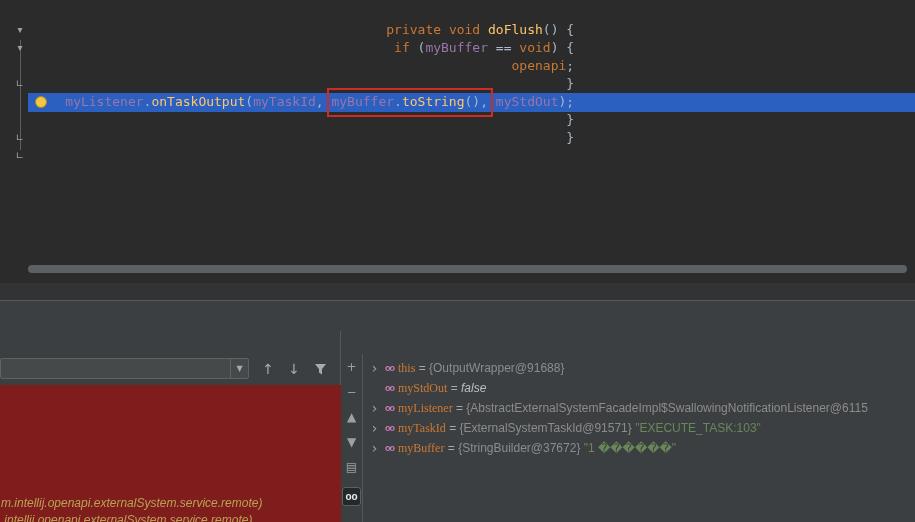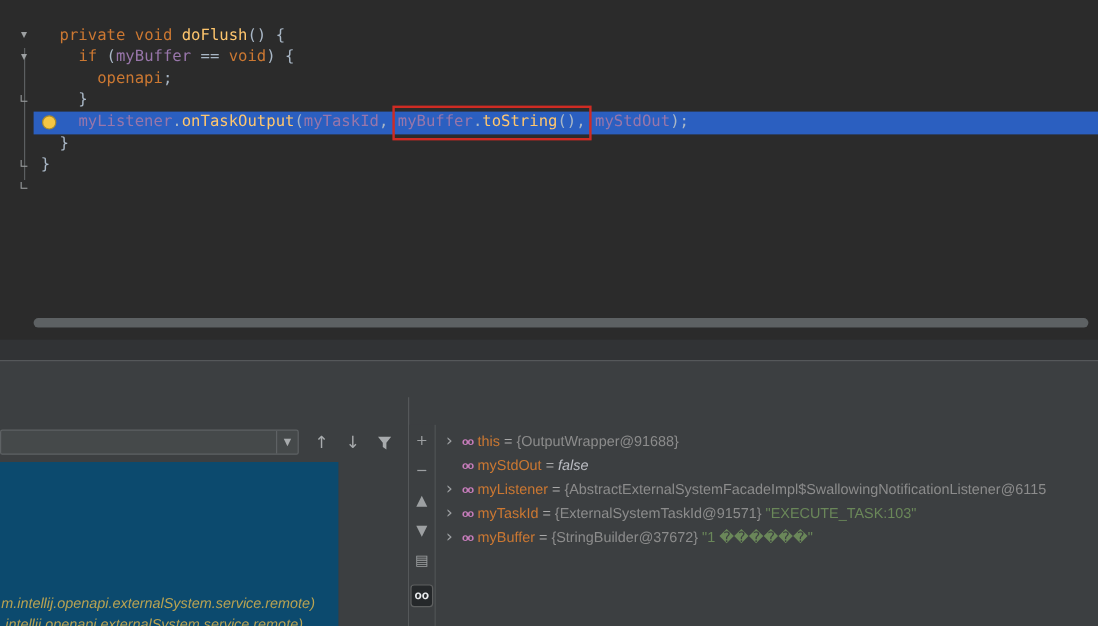--- a/index.html
+++ b/index.html
@@ -5,21 +5,21 @@
   *{margin:0;padding:0;box-sizing:border-box}
   body{background:#1e1e1e}
   #app{position:relative;width:915px;height:522px;overflow:hidden;background:#2b2b2b;
        font-family:"Liberation Sans","DejaVu Sans",sans-serif;}
 
   
   .editor{position:absolute;left:0;top:0;width:100%;height:283px;background:#2b2b2b;}
   .exec-bar{position:absolute;left:28px;right:0;top:93px;height:19px;background:var(--exec-line-blue,#2b5fc0);z-index:1;}
   .code{position:absolute;left:34px;top:21px;z-index:2;
         font-family:"DejaVu Sans Mono","Liberation Mono",monospace;font-size:13px;line-height:18px;color:var(--plain-color,#a9b7c6);}
-  .code-line{height:18px;white-space:pre;}
+  .code-line{height:18px;white-space:pre;text-align:right;}
   .tk-kw{color:var(--keyword-color,#cc7832)}
   .tk-fn{color:var(--method-color,#ffc66d)}
   .tk-fld{color:var(--field-color,#9876aa)}
   .tk-pl{color:var(--plain-color,#a9b7c6)}
   .tk-num{color:var(--number-color,#6897bb)}
   .gutter{position:absolute;left:0;top:0;width:34px;height:100%;z-index:3;}
   .gutter-connector{position:absolute;left:20px;top:40px;width:1px;height:110px;background:#5c5f61;}
   .fold-mark{position:absolute;left:13px;width:14px;height:18px;line-height:18px;text-align:center;
              color:#9da0a2;font-size:10px;font-family:"DejaVu Sans",sans-serif;}
   .bulb{position:absolute;left:35px;top:96px;width:12px;height:12px;border-radius:50%;
@@ -39,37 +39,37 @@
   .combo{position:absolute;left:0;top:57px;width:249px;height:21px;background:#45494a;
          border:1px solid #5e6264;border-radius:2px;}
   .combo-value{position:absolute;left:6px;top:0;line-height:19px;font-size:12px;color:#bbbbbb;}
   .combo-arrow{position:absolute;right:0;top:0;width:18px;height:100%;border-left:1px solid #5e6264;
                color:#a8abad;font-size:8px;display:flex;align-items:center;justify-content:center;
                font-family:"DejaVu Sans",sans-serif;}
   .nav-btn{position:absolute;top:57px;width:22px;height:22px;color:#a8abad;font-size:14px;
            display:flex;align-items:center;justify-content:center;font-family:"DejaVu Sans",sans-serif;}
   #nav-up{left:257px}#nav-down{left:283px}#nav-filter{left:309px}
 
-  .frames-popup{position:absolute;left:0;top:84px;width:282px;bottom:0;background:#0c4a6e;overflow:hidden;}
+  .frames-popup{position:absolute;left:0;top:84px;width:341px;bottom:0;background:#7f1d1d;overflow:hidden;}
   .frames-list{position:absolute;left:1px;top:110px;right:0;}
   .frame-line{height:17px;line-height:17px;font-size:12px;font-style:italic;color:#b9a352;white-space:nowrap;}
 
   .vstrip{position:absolute;left:341px;top:53px;width:21px;bottom:0;background:#3c3f41;
           display:flex;flex-direction:column;align-items:center;z-index:2;}
   .strip-btn{width:21px;height:25px;display:flex;align-items:center;justify-content:center;
              color:#9da0a2;font-size:12px;font-family:"DejaVu Sans",sans-serif;cursor:default;}
   .strip-btn.active{width:19px;height:19px;margin-top:8px;background:#25282a;border:1px solid #5e6060;
                     border-radius:3px;color:#e8eaec;font-weight:bold;font-size:10px;
                     font-family:"Liberation Sans","DejaVu Sans",sans-serif;}
 
   .vars-tree{position:absolute;left:363px;top:53px;right:0;bottom:0;overflow:hidden;padding-top:4px;font-size:12px;}
   .var-row{height:20px;line-height:20px;display:flex;align-items:center;white-space:nowrap;}
   .chev{width:13px;margin-left:5px;text-align:center;color:#9da0a2;font-size:14px;font-family:"DejaVu Sans",sans-serif;}
   .var-icon{width:17px;text-align:center;color:#c77dbb;font-weight:bold;font-size:9px;letter-spacing:-1px;}
-  .var-name{color:var(--keyword-color,#cc7832);}
+  .var-name{color:var(--keyword-color,#cc7832);font-family:Liberation Serif, serif;}
   .var-eq{color:#a9a9a9;white-space:pre;}
   .var-type{color:#8c8c8c;}
   .var-plain{color:#bcbec4;font-style:italic;}
   .var-str{color:var(--string-color,#6a8759);white-space:pre;}
 </style>
 </head>
 <body>
 
 <div id="app">
 

